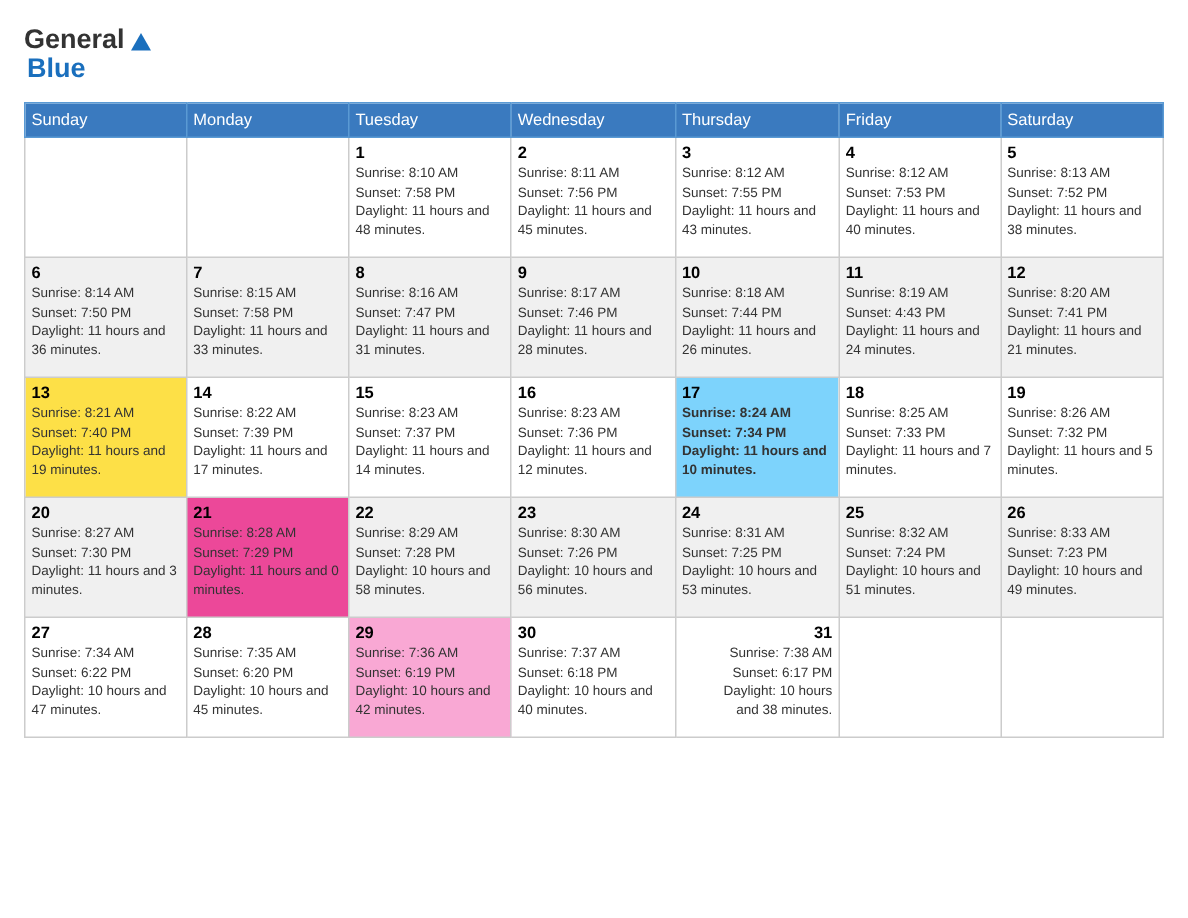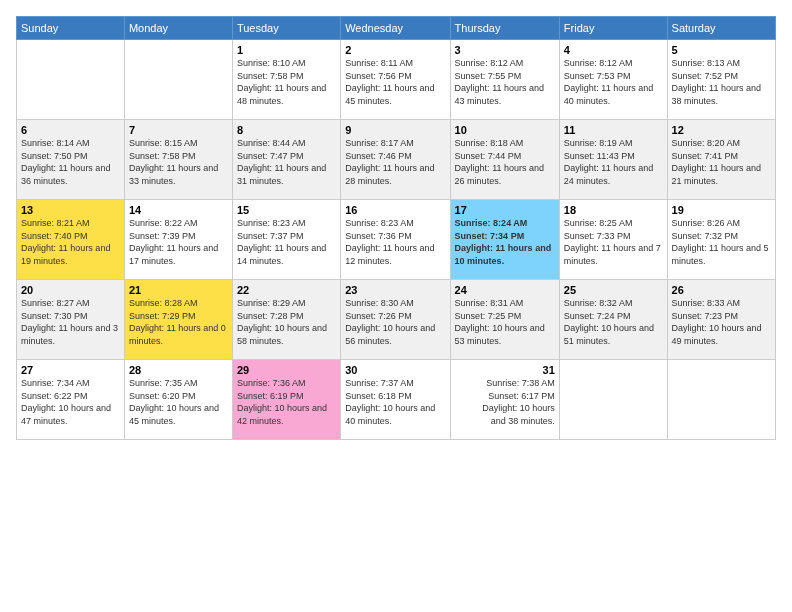--- a/index.html
+++ b/index.html
@@ -81,20 +81,35 @@
       line-height: 1.4;
     }
     .empty-cell {
       background: #fff;
     }
   </style>
 </head>
 <body>
 
 <div class="page">
+  <div class="header">
+    <div class="logo">
+    <div style="display:flex; align-items:center; font-size:18px; font-weight:bold;">
+      <span style="color:#333;">General</span>
+      <svg width="20" height="20" viewBox="0 0 24 24" style="margin:0 1px;">
+        <polygon points="4,20 20,20 12,6" fill="#1a6fbd"></polygon>
+      </svg>
+    </div>
+    <div style="color:#1a6fbd; font-size:18px; font-weight:bold; margin-top:-2px; padding-left:2px;">Blue</div>
+  </div>
+    <div class="title-area">
+      <div class="month-title"></div>
+      <div class="location"></div>
+    </div>
+  </div>
 
   <table class="calendar">
     <thead>
       <tr>
       <th>Sunday</th>
           <th>Monday</th>
           <th>Tuesday</th>
           <th>Wednesday</th>
           <th>Thursday</th>
           <th>Friday</th>
@@ -144,40 +159,40 @@
 Daylight: 11 hours and 36 minutes.</div>
           </td>
           <td style="background: rgb(240, 240, 240);">
             <span class="day-number">7</span>
             <div class="day-info" style="white-space: pre-line;">Sunrise: 8:15 AM
 Sunset: 7:58 PM
 Daylight: 11 hours and 33 minutes.</div>
           </td>
           <td style="background: rgb(240, 240, 240);">
             <span class="day-number">8</span>
-            <div class="day-info" style="white-space: pre-line;">Sunrise: 8:44 AM
+            <div class="day-info" style="white-space: pre-line;">Sunrise: 8:16 AM
 Sunset: 7:47 PM
 Daylight: 11 hours and 31 minutes.</div>
           </td>
           <td style="background: rgb(240, 240, 240);">
             <span class="day-number">9</span>
             <div class="day-info" style="white-space: pre-line;">Sunrise: 8:17 AM
 Sunset: 7:46 PM
 Daylight: 11 hours and 28 minutes.</div>
           </td>
           <td style="background: rgb(240, 240, 240);">
             <span class="day-number">10</span>
             <div class="day-info" style="white-space: pre-line;">Sunrise: 8:18 AM
 Sunset: 7:44 PM
 Daylight: 11 hours and 26 minutes.</div>
           </td>
           <td style="background: rgb(240, 240, 240);">
             <span class="day-number">11</span>
             <div class="day-info" style="white-space: pre-line;">Sunrise: 8:19 AM
-Sunset: 11:43 PM
+Sunset: 4:43 PM
 Daylight: 11 hours and 24 minutes.</div>
           </td>
           <td style="background: rgb(240, 240, 240);">
             <span class="day-number">12</span>
             <div class="day-info" style="white-space: pre-line;">Sunrise: 8:20 AM
 Sunset: 7:41 PM
 Daylight: 11 hours and 21 minutes.</div>
           </td>
         </tr>
         <tr>
@@ -224,21 +239,21 @@
 Daylight: 11 hours and 5 minutes.</div>
           </td>
         </tr>
         <tr>
           <td style="background: rgb(240, 240, 240);">
             <span class="day-number">20</span>
             <div class="day-info" style="white-space: pre-line;">Sunrise: 8:27 AM
 Sunset: 7:30 PM
 Daylight: 11 hours and 3 minutes.</div>
           </td>
-          <td style="background: #fde047;">
+          <td style="background: #ec4899;">
             <span class="day-number">21</span>
             <div class="day-info" style="white-space: pre-line;">Sunrise: 8:28 AM
 Sunset: 7:29 PM
 Daylight: 11 hours and 0 minutes.</div>
           </td>
           <td style="background: rgb(240, 240, 240);">
             <span class="day-number">22</span>
             <div class="day-info" style="white-space: pre-line;">Sunrise: 8:29 AM
 Sunset: 7:28 PM
 Daylight: 10 hours and 58 minutes.</div>

